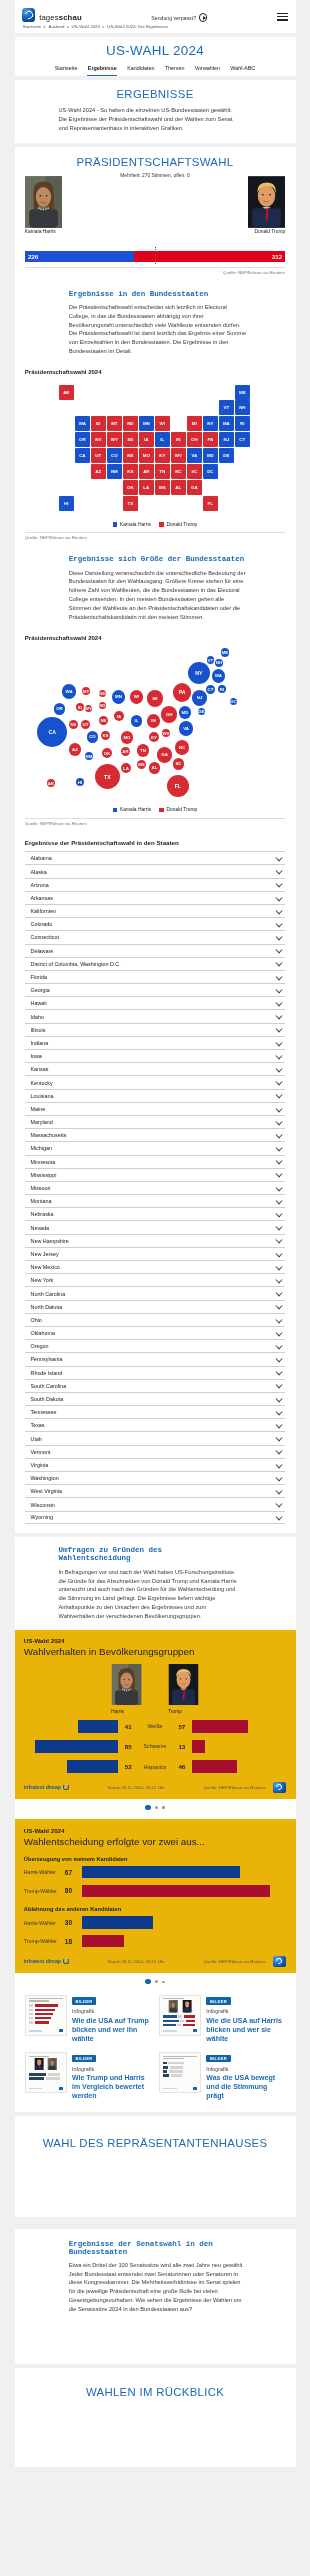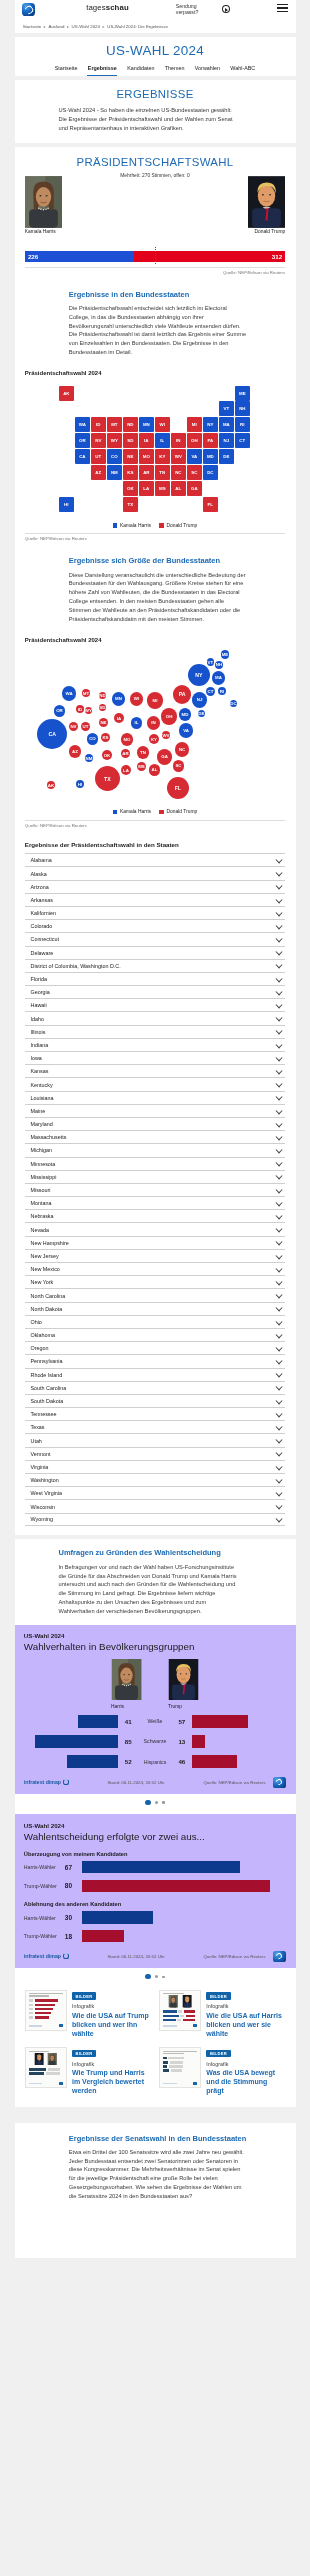--- a/index.html
+++ b/index.html
@@ -5,21 +5,21 @@
 <style>
   * { margin:0; padding:0; box-sizing:border-box; }
   html,body { background:#f0f0f0; }
   body { width:310px; margin:0 auto; font-family:"Liberation Sans", sans-serif; color:#333; }
   .page { width:310px; min-height:2576px; background:#f0f0f0; padding-bottom:0; }
   .card { background:#fff; margin:0 14.5px; }
   .gap { height:4.1px; }
 
   
   .hdr { background:#fff; margin:0 14.5px; padding:3.1px 7.2px 0 7.2px; }
-  .hdr-top { display:flex; align-items:flex-start; height:18.6px;gap:47px; }
+  .hdr-top { display:flex; align-items:flex-end; height:18.6px; }
   .logo-box { width:13.4px; height:13.4px; border-radius:3.6px; background:radial-gradient(circle at 30% 25%, #4fa3e6 0%, #1565c0 45%, #06316b 100%); position:relative; flex:0 0 auto; }
   .logo-box::after { content:""; position:absolute; left:3.1px; top:3.1px; width:5.7px; height:5.7px; border:1.3px solid #fff; border-radius:50%; border-left-color:transparent; transform:rotate(-35deg); }
   .logo-word { font-size:7.8px; color:#1d1d1d; margin-left:4.1px; letter-spacing:0.1px; }
   .logo-word b { font-weight:700; }
   .hdr-center { flex:1; display:flex; align-items:center; justify-content:center; gap:3.1px; }
   .missed { font-size:5.2px; color:#333; }
   .play { width:8.3px; height:8.3px; border:0.8px solid #222; border-radius:50%; position:relative; }
   .play::after { content:""; position:absolute; left:2.6px; top:2.1px; border-left:3.1px solid #222; border-top:2.1px solid transparent; border-bottom:2.1px solid transparent; }
   .burger { width:11.4px; display:flex; flex-direction:column; gap:2.1px; padding:1px 0; }
   .burger i { height:1.3px; background:#222; display:block; }
@@ -28,21 +28,21 @@
 
   
   .title-card { padding:6.2px 0 0 0; text-align:center; }
   h1.big-blue { color:#1c6ab3; font-size:13.4px; font-weight:400; letter-spacing:0.3px; }
   .tabs { display:flex; justify-content:center; gap:9.3px; margin-top:5.2px; padding-bottom:0; }
   .tab { font-size:5.4px; color:#222; padding:2.1px 0.5px 3.1px 0.5px; border-bottom:1px solid transparent; cursor:pointer; }
   .tab.active { font-weight:700; border-bottom-color:#1c6ab3; }
 
   
   .sec-head { color:#1c6ab3; font-size:11.4px; font-weight:400; letter-spacing:0.3px; text-align:center; }
-  .sub-head { color:#1c6ab3; font-size:7.5px; font-weight:700; }
+  .sub-head { color:#1c6ab3; font-size:7.5px; font-weight:700;font-family:Liberation Mono, monospace; }
   .copy { font-size:5.7px; line-height:1.55; color:#3a3a3a; }
   .col-narrow { width:179px; margin-left:44px; }
   .pad-card { padding:9.3px 10.3px; }
 
   
   .intro-card { padding:8.3px 0 10.3px 0; }
   .intro-card .copy { margin-top:6.2px; }
 
   
   .media-row { position:relative; margin-top:5.2px; min-height:61px; }
@@ -80,21 +80,21 @@
   
   .acc-head { font-size:6.2px; font-weight:700; color:#1d1d1d; margin:13.4px 0 5.2px 0; }
   .acc { }
   .acc-row { display:flex; align-items:center; justify-content:space-between; border-top:0.5px solid #cfcfcf; padding:0 4.1px 0 5.7px; height:13.2px; cursor:pointer; }
   .acc-row:last-child { border-bottom:0.5px solid #cfcfcf; }
   .acc-row .lbl { font-size:5.4px; color:#222; }
   .chev { width:4.7px; height:4.7px; border-right:0.8px solid #444; border-bottom:0.8px solid #444; transform:rotate(45deg) translateY(-1px); }
 
   
   .umf-card { padding:9.3px 0 11.4px 0; }
-  .chart-box { background:#c4b5fd; margin:9.3px 0 0 0; padding:7.2px 9.3px 6.2px 9.3px; }
+  .chart-box { background:#eab308; margin:9.3px 0 0 0; padding:7.2px 9.3px 6.2px 9.3px; }
   .chart-kicker { font-size:6.2px; font-weight:700; color:#1d1d1d; }
   .chart-title { font-size:9.8px; color:#1d1d1d; margin-top:2.1px; font-weight:400; }
   .torn-photos { display:flex; justify-content:center; gap:26px; margin-top:7.2px; }
   .torn-photo-col { width:31px; }
   .torn-photo { width:31px; height:41px; overflow:hidden; }
   .torn-photo-name { font-size:4.9px; color:#222; margin-top:3.1px; }
   .torn-rows { margin-top:6.2px; display:flex; flex-direction:column; gap:6.7px; }
   .torn-row { display:flex; align-items:center; height:13.4px; }
   .torn-left { flex:1; display:flex; justify-content:flex-end; }
   .torn-right { flex:1; display:flex; justify-content:flex-start; }
@@ -887,30 +887,36 @@
               <span class="f2"></span>
             </div>
           </div>
           <div class="tx"><span class="badge">BILDER</span><div class="teaser-kicker">Infografik</div><div class="teaser-title">Was die USA bewegt und die Stimmung prägt</div></div>
         </div>
       </div>
   </div>
 
   <div class="gap"></div>
 
+  <div class="card head-only" style="min-height:101px; padding-top:20.7px;">
+    <div class="sec-head">WAHL DES REPRÄSENTANTENHAUSES</div>
+  </div>
 
   <div class="gap" style="height:6.2px"></div>
 
 
   <div class="gap" style="height:6.2px"></div>
 
   <div class="card" style="min-height:135px; padding:10.3px 10.3px;">
     <div class="sub-head col-narrow">Ergebnisse der Senatswahl in den Bundesstaaten</div>
     <p class="copy col-narrow" style="margin-top:5.2px">Etwa ein Drittel der 100 Senatssitze wird alle zwei Jahre neu gewählt. Jeder Bundesstaat entsendet zwei Senatorinnen oder Senatoren in diese Kongresskammer. Die Mehrheitsverhältnisse im Senat spielen für die jeweilige Präsidentschaft eine große Rolle bei vielen Gesetzgebungsvorhaben. Wie sehen die Ergebnisse der Wahlen um die Senatssitze 2024 in den Bundesstaaten aus?</p>
   </div>
 
   <div class="gap"></div>
 
+  <div class="card head-only" style="min-height:99px; padding-top:17.6px;">
+    <div class="sec-head">WAHLEN IM RÜCKBLICK</div>
+  </div>
 
   <div class="gap" style="height:10.3px"></div>
 
 </div>
 
 
 </body></html>

